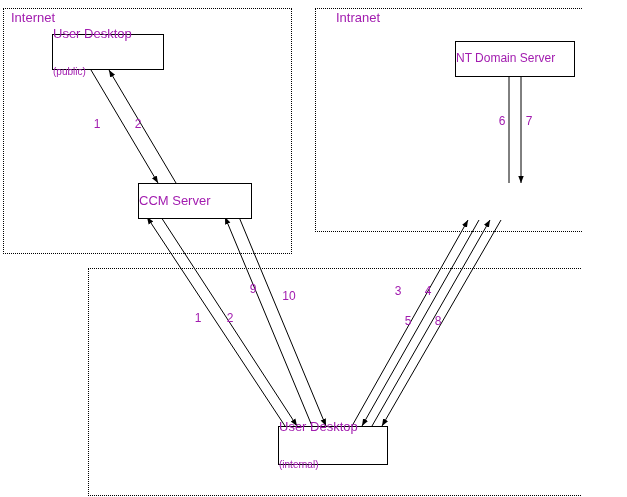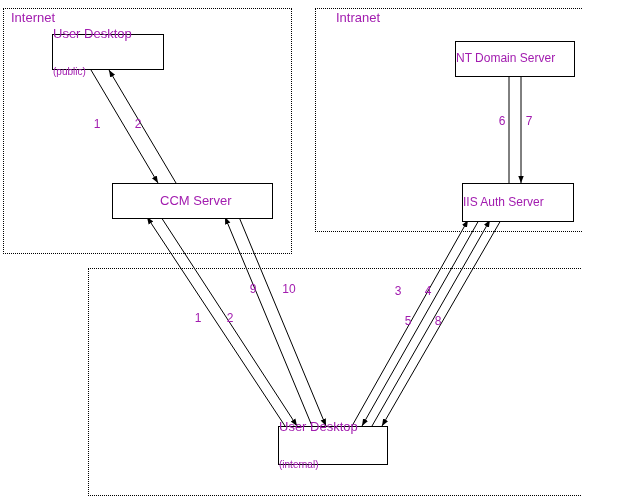--- a/index.html
+++ b/index.html
@@ -99,45 +99,42 @@
     <line x1="479" y1="220" x2="362" y2="426" marker-end="url(#arrow)"></line>
     <line x1="372" y1="426" x2="490" y2="220" marker-end="url(#arrow)"></line>
     <line x1="501" y1="220" x2="382" y2="426" marker-end="url(#arrow)"></line>
   </svg>
 
   <div class="node" style="left:52px; top:34px; width:110px; height:34px;">
     <span class="title">User Desktop</span>
     <span class="subtitle">(public)</span>
   </div>
 
-  <div class="node" style="left:112px; top:183px; width:112px; height:34px;padding-left:47px;">
+  <div class="node" style="left:138px; top:183px; width:112px; height:34px;">
     <span class="title">CCM Server</span>
   </div>
 
   <div class="node" style="left:455px; top:33px; width:118px; height:34px;margin-top:8px;">
     <span class="title" style="font-size:12px;">NT Domain Server</span>
   </div>
 
-  <div class="node" style="left:462px; top:183px; width:110px; height:37px;">
-    <span class="title" style="font-size:12px;">IIS Auth Server</span>
-  </div>
 
   <div class="node" style="left:278px; top:426px; width:108px; height:37px;">
     <span class="title">User Desktop</span>
     <span class="subtitle">(internal)</span>
   </div>
 
   <span class="edge-label" style="left:97px;  top:124px;">1</span>
   <span class="edge-label" style="left:138px; top:124px;">2</span>
 
   <span class="edge-label" style="left:502px; top:121px;">6</span>
   <span class="edge-label" style="left:529px; top:121px;">7</span>
 
   <span class="edge-label" style="left:253px; top:289px;">9</span>
-  <span class="edge-label" style="left:289px; top:289px;">10</span>
+  <span class="edge-label" style="left:289px; top:296px;">10</span>
 
   <span class="edge-label" style="left:198px; top:318px;">1</span>
   <span class="edge-label" style="left:230px; top:318px;">2</span>
 
   <span class="edge-label" style="left:398px; top:291px;">3</span>
   <span class="edge-label" style="left:428px; top:291px;">4</span>
   <span class="edge-label" style="left:408px; top:321px;">5</span>
   <span class="edge-label" style="left:438px; top:321px;">8</span>
 
 </div>

